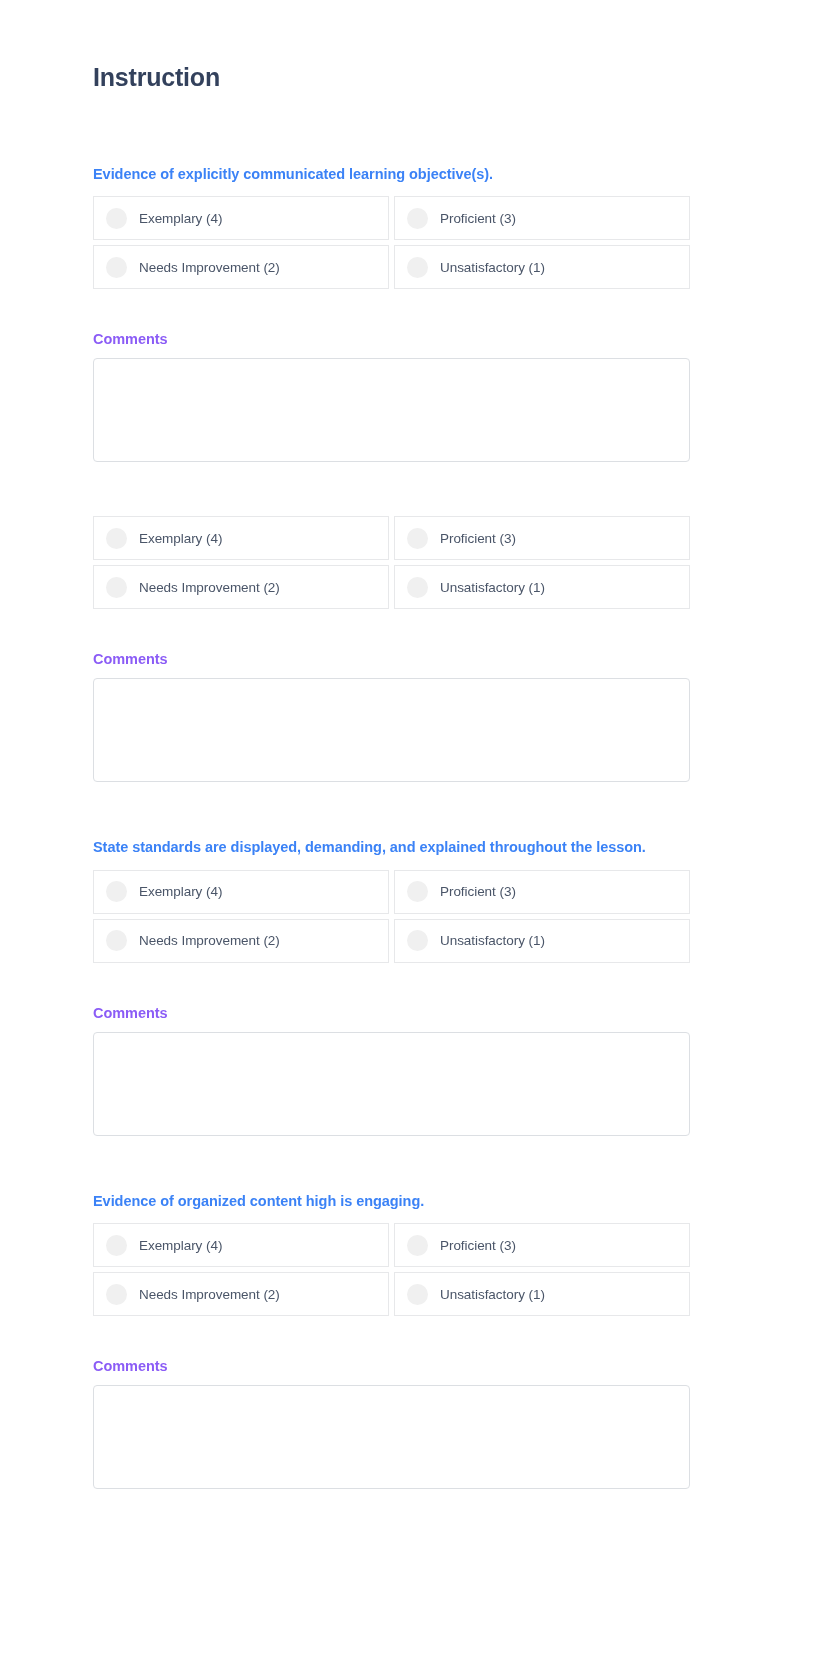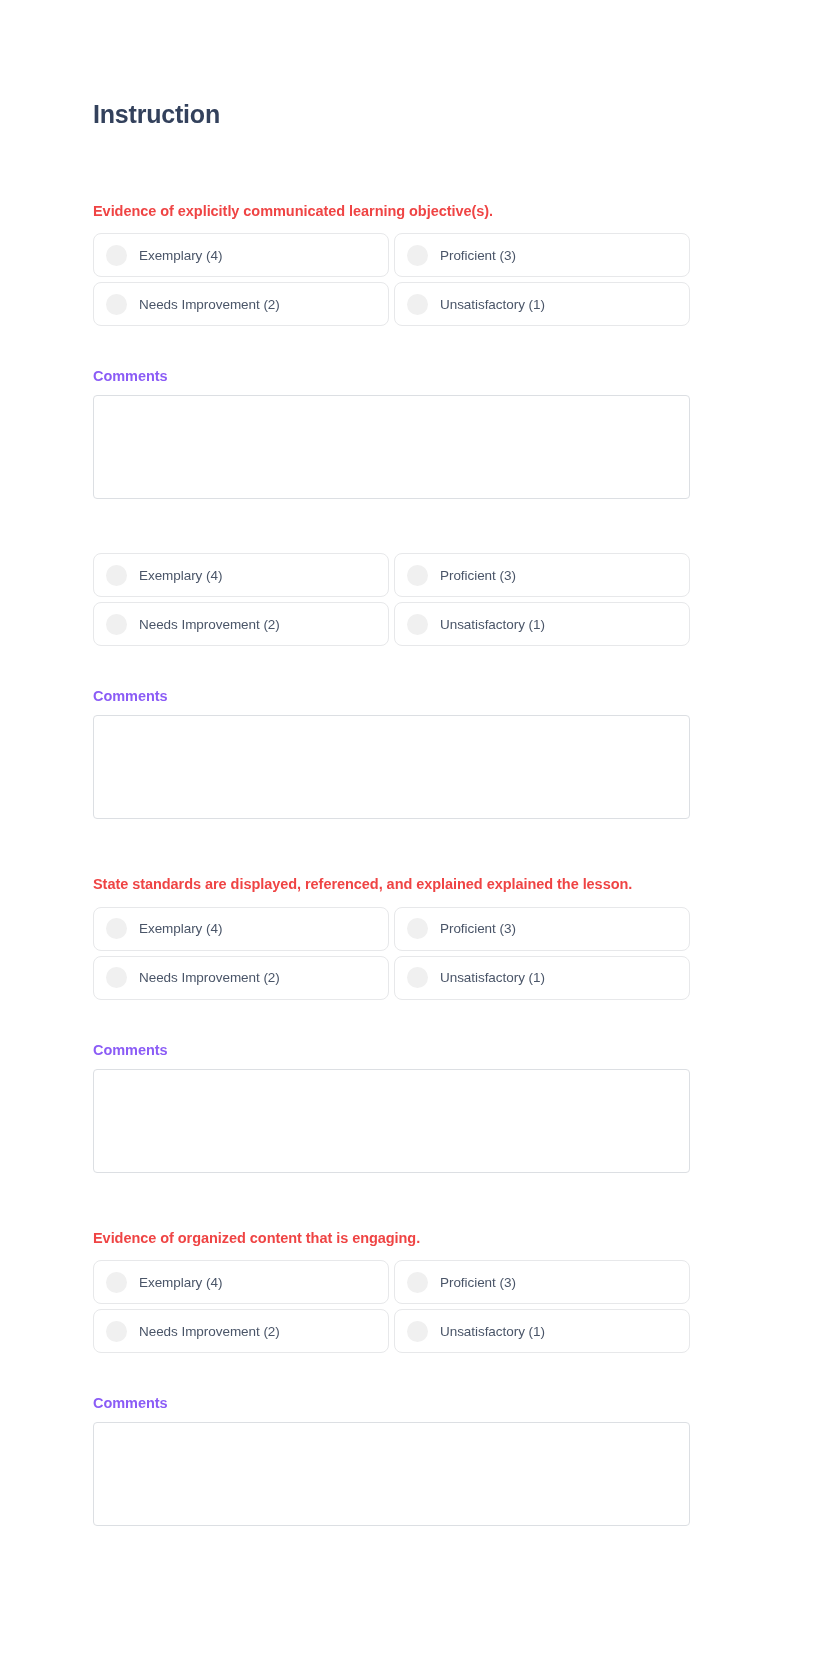--- a/index.html
+++ b/index.html
@@ -14,21 +14,20 @@
     overflow: hidden;
     font-family: "Liberation Sans", sans-serif;
     color: #3c4858;
     -webkit-font-smoothing: antialiased;
   }
 
   .page {
     width: 840px;
     padding: 0;
     position: relative;
-    margin-top: 37px;
   }
 
   .form-wrap {
     margin-left: 93px;
     width: 597px;
   }
 
   .page-title {
     font-size: 25px;
     font-weight: bold;
@@ -39,42 +38,42 @@
     line-height: 1.2;
   }
 
   .q-block {
     margin-top: 0;
   }
 
   .q-title {
     font-size: 14.5px;
     font-weight: bold;
-    color: #ef4444;
+    color: #3b82f6;
     line-height: 1.62;
     margin: 0 0 10px 0;
     letter-spacing: -0.05px;
   }
 
   .spacer-top-1 { height: 71px; }
   .spacer-q { height: 54px; }
   .spacer-comments { height: 37px; }
 
   .options-grid {
     display: flex;
     flex-wrap: wrap;
     width: 597px;
     margin-left: 0;
   }
 
   .option {
     width: 296px;
     height: 44px;
     border: 1px solid #e7e8ea;
-    border-radius: 8px;
+    border-radius: 0;
     background: #ffffff;
     display: flex;
     align-items: center;
     padding-left: 12px;
     margin-bottom: 5px;
     cursor: pointer;
   }
   .option:nth-child(odd) { margin-right: 5px; }
 
   .radio-dot {
@@ -182,21 +181,21 @@
     <div class="spacer-comments"></div>
 
     <div class="comments-block">
       <div class="comments-label">Comments</div>
       <textarea class="comments-box" placeholder="" style=""></textarea>
     </div>
 
     <div class="spacer-q"></div>
 
     <div class="q-block">
-      <div class="q-title">State standards are displayed, referenced, and explained explained the lesson.</div>
+      <div class="q-title">State standards are displayed, demanding, and explained throughout the lesson.</div>
       <div class="options-grid">
         <div class="option">
           <span class="radio-dot"></span>
           <span class="option-label">Exemplary (4)</span>
         </div>
         <div class="option">
           <span class="radio-dot"></span>
           <span class="option-label">Proficient (3)</span>
         </div>
         <div class="option">
@@ -213,21 +212,21 @@
     <div class="spacer-comments"></div>
 
     <div class="comments-block">
       <div class="comments-label">Comments</div>
       <textarea class="comments-box" placeholder="" style=""></textarea>
     </div>
 
     <div class="spacer-q"></div>
 
     <div class="q-block">
-      <div class="q-title">Evidence of organized content that is engaging.</div>
+      <div class="q-title">Evidence of organized content high is engaging.</div>
       <div class="options-grid">
         <div class="option">
           <span class="radio-dot"></span>
           <span class="option-label">Exemplary (4)</span>
         </div>
         <div class="option">
           <span class="radio-dot"></span>
           <span class="option-label">Proficient (3)</span>
         </div>
         <div class="option">

